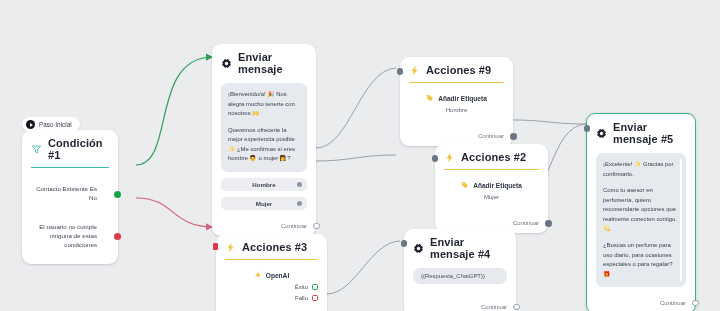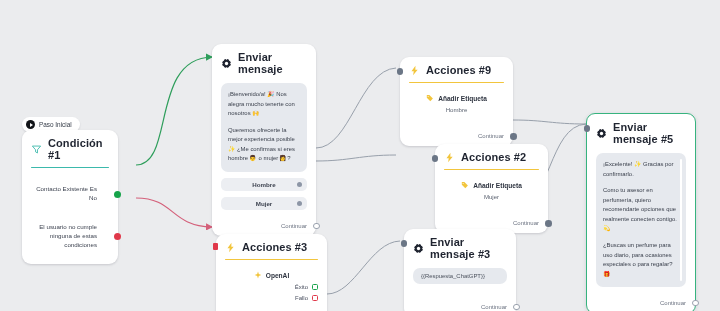--- a/index.html
+++ b/index.html
@@ -360,21 +360,21 @@
     <div class="node-head">
       <span class="icon">
         <svg viewBox="0 0 16 16">
             <circle cx="8" cy="8" r="6.4" fill="#1f2430"></circle>
             <circle cx="8" cy="8" r="2.4" fill="#fff"></circle>
             <g stroke="#fff" stroke-width="1.1">
               <path d="M8 .6v2.2M8 13.2v2.2M.6 8h2.2M13.2 8h2.2M2.8 2.8l1.6 1.6M11.6 11.6l1.6 1.6M13.2 2.8l-1.6 1.6M4.4 11.6l-1.6 1.6"></path>
             </g>
           </svg>
       </span>
-      <span>Enviar mensaje #3</span>
+      <span>Enviar mensaje #4</span>
     </div>
     <div class="node-body" style="padding-top:2px;">
       <div class="var-pill">{{Respuesta_ChatGPT}}</div>
     </div>
     <div class="continue" style="padding-top:14px;">
       <span>Continuar</span>
       <span class="port-hollow"></span>
     </div>
   </div>
 

